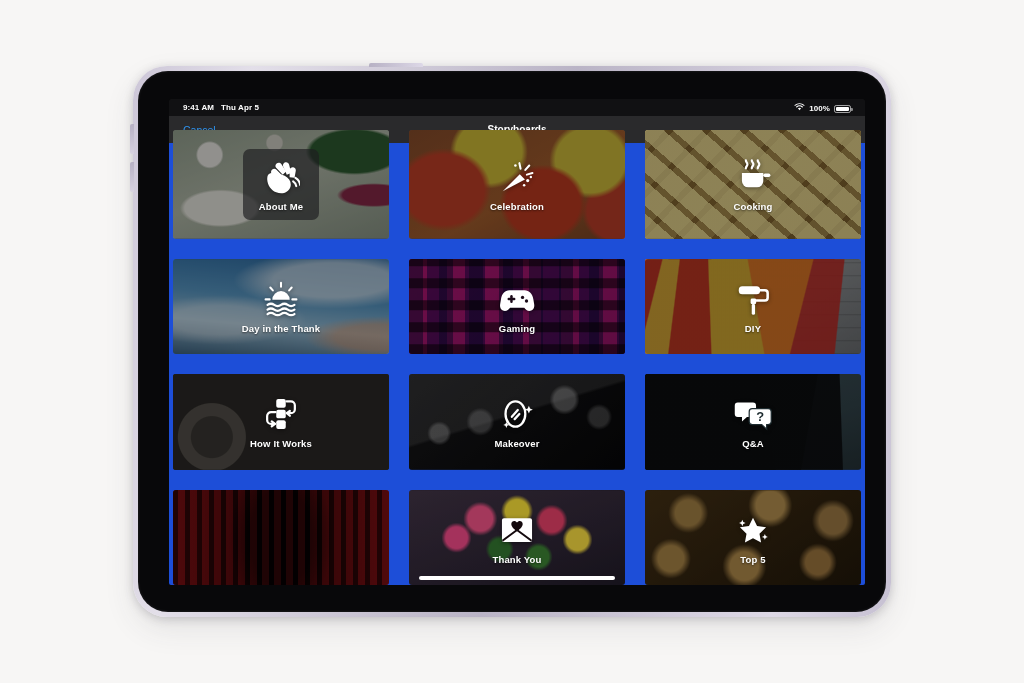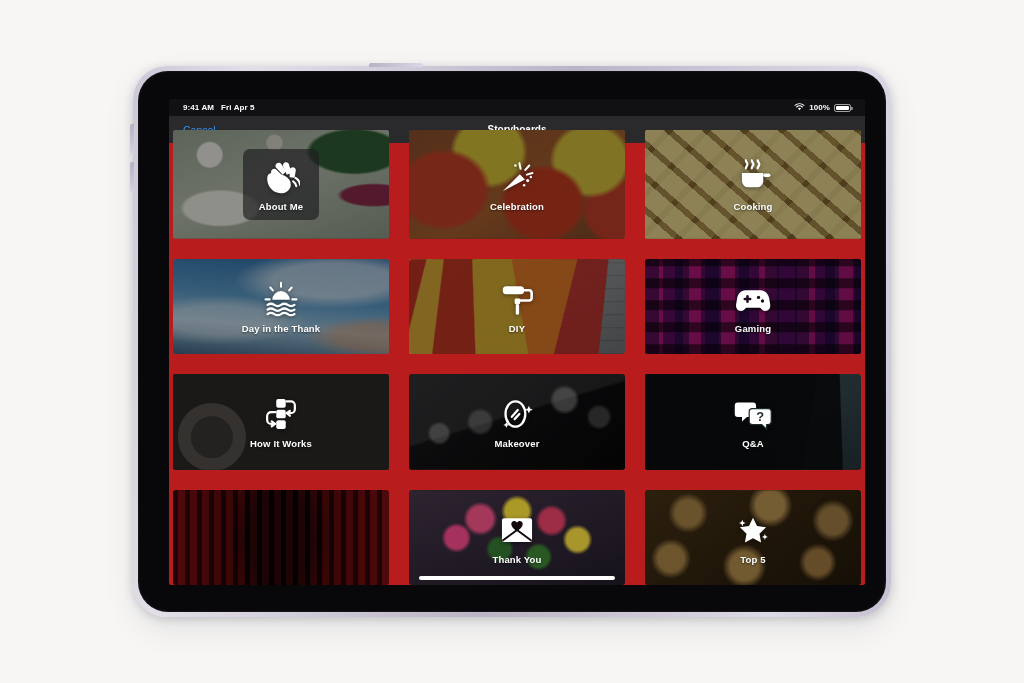--- a/index.html
+++ b/index.html
@@ -77,21 +77,21 @@
     background: #111113;
     display: flex;
     align-items: center;
     padding: 0 14px;
     color: #fff;
     font-size: 8px;
     font-weight: bold;
     letter-spacing: .1px;
   }
   .sb-left { display: flex; align-items: flex-end; gap: 7px; }
-  .sb-right { margin-left: auto; display: flex; align-items: center; gap: 4px; }
+  .sb-right { margin-left: auto; display: flex; align-items: flex-end; gap: 4px; }
   .wifi-ic { display: block; }
   .batt {
     position: relative;
     width: 17px; height: 8px;
     border: 1px solid rgba(255,255,255,0.62);
     border-radius: 2.2px;
     padding: 1px;
   }
   .batt::after {
     content: "";
@@ -127,21 +127,21 @@
     color: #fff;
     font-size: 10px;
     font-weight: bold;
     pointer-events: none;
   }
 
   
   .grid {
     position: relative;
     height: 442px;
-    background: #b91c1c;
+    background: #1d4ed8;
     display: grid;
     grid-template-columns: repeat(3, 1fr);
     grid-auto-rows: 1fr;
     gap: 20px;
     padding: 0 4px 0 4px;
   }
 
   .tile {
     position: relative;
     overflow: hidden;
@@ -324,21 +324,21 @@
     <div class="btn-vol v2"></div>
     <div class="btn-power"></div>
 
     <div class="device-inner">
 
       <div class="screen">
 
         <div class="statusbar">
           <div class="sb-left">
             <span>9:41 AM</span>
-            <span>Fri Apr 5</span>
+            <span>Thu Apr 5</span>
           </div>
           <div class="sb-right">
             <span class="wifi-ic">
               <svg width="11" height="8" viewBox="0 0 11 8">
                 <path d="M5.5 7.2 L3.9 5.3 a2.6 2.6 0 0 1 3.2 0 Z" fill="#fff"></path>
                 <path d="M2.55 4.0 a4.6 4.6 0 0 1 5.9 0" stroke="#fff" stroke-width="1.05" fill="none" stroke-linecap="round"></path>
                 <path d="M1.0 2.3 a7.1 7.1 0 0 1 9.0 0" stroke="#fff" stroke-width="1.05" fill="none" stroke-linecap="round"></path>
               </svg>
             </span>
             <span>100%</span>
@@ -435,53 +435,53 @@
                       <path d="M7 31.5 q4.2-3 8.5 0 t8.5 0 t8.5 0 t8.5 0"></path>
                       <path d="M7 37.5 q4.2-3 8.5 0 t8.5 0 t8.5 0 t8.5 0"></path>
                       <path d="M7 43 q4.2-3 8.5 0 t8.5 0 t8.5 0 t8.5 0"></path>
                     </g>
                   </svg>
                 </div>
                 <div class="label">Day in the Thank</div>
               </div>
             </div>
             <div class="tile">
-              <div class="bg bg-diy"></div>
-              <div class="scrim"></div>
-              <div class="content">
-                <div class="glyph">
-                  <svg width="38" height="38" viewBox="0 0 48 48">
-                    <rect x="6" y="8" width="27" height="10" rx="4.5" fill="#fff"></rect>
-                    <path d="M33 13 h6 a3.5 3.5 0 0 1 3.5 3.5 v6 a3.5 3.5 0 0 1-3.5 3.5 H26.5" stroke="#fff" stroke-width="3.2" fill="none" stroke-linecap="round" stroke-linejoin="round"></path>
-                    <rect x="21" y="23.5" width="7" height="7" rx="1.8" fill="#fff"></rect>
-                    <rect x="22.4" y="30" width="4.2" height="14" rx="2.1" fill="#fff"></rect>
-                  </svg>
-                </div>
-                <div class="label">DIY</div>
-              </div>
-            </div>
-            <div class="tile">
               <div class="bg bg-gaming"></div>
               <div class="scrim"></div>
               <div class="content">
                 <div class="glyph">
                   <svg width="38" height="38" viewBox="0 0 48 48">
                     <path d="M14.5 13h19c6 0 10 4.5 11.2 11.5l1 6c.8 5-2 8.5-6 8.5-3 0-4.8-1.8-6.5-4h-18c-1.7 2.2-3.5 4-6.5 4-4 0-6.8-3.5-6-8.5l1-6C4.9 17.5 8.5 13 14.5 13z" fill="#fff"></path>
                     <g fill="#1a0a18">
                       <rect x="12" y="22.4" width="10" height="3.1" rx="1.55"></rect>
                       <rect x="15.45" y="19" width="3.1" height="10" rx="1.55"></rect>
                       <circle cx="31" cy="22" r="2.1"></circle>
                       <circle cx="36" cy="26.5" r="2.1"></circle>
                     </g>
                   </svg>
                 </div>
                 <div class="label">Gaming</div>
               </div>
             </div>
             <div class="tile">
+              <div class="bg bg-diy"></div>
+              <div class="scrim"></div>
+              <div class="content">
+                <div class="glyph">
+                  <svg width="38" height="38" viewBox="0 0 48 48">
+                    <rect x="6" y="8" width="27" height="10" rx="4.5" fill="#fff"></rect>
+                    <path d="M33 13 h6 a3.5 3.5 0 0 1 3.5 3.5 v6 a3.5 3.5 0 0 1-3.5 3.5 H26.5" stroke="#fff" stroke-width="3.2" fill="none" stroke-linecap="round" stroke-linejoin="round"></path>
+                    <rect x="21" y="23.5" width="7" height="7" rx="1.8" fill="#fff"></rect>
+                    <rect x="22.4" y="30" width="4.2" height="14" rx="2.1" fill="#fff"></rect>
+                  </svg>
+                </div>
+                <div class="label">DIY</div>
+              </div>
+            </div>
+            <div class="tile">
               <div class="bg bg-howitworks"></div>
               <div class="scrim"></div>
               <div class="content">
                 <div class="glyph">
                   <svg width="38" height="38" viewBox="0 0 48 48">
                     <g fill="#fff">
                       <rect x="18" y="5" width="12" height="11" rx="2.5"></rect>
                       <rect x="18" y="18.5" width="12" height="11" rx="2.5"></rect>
                       <rect x="18" y="32" width="12" height="11" rx="2.5"></rect>
                     </g>

